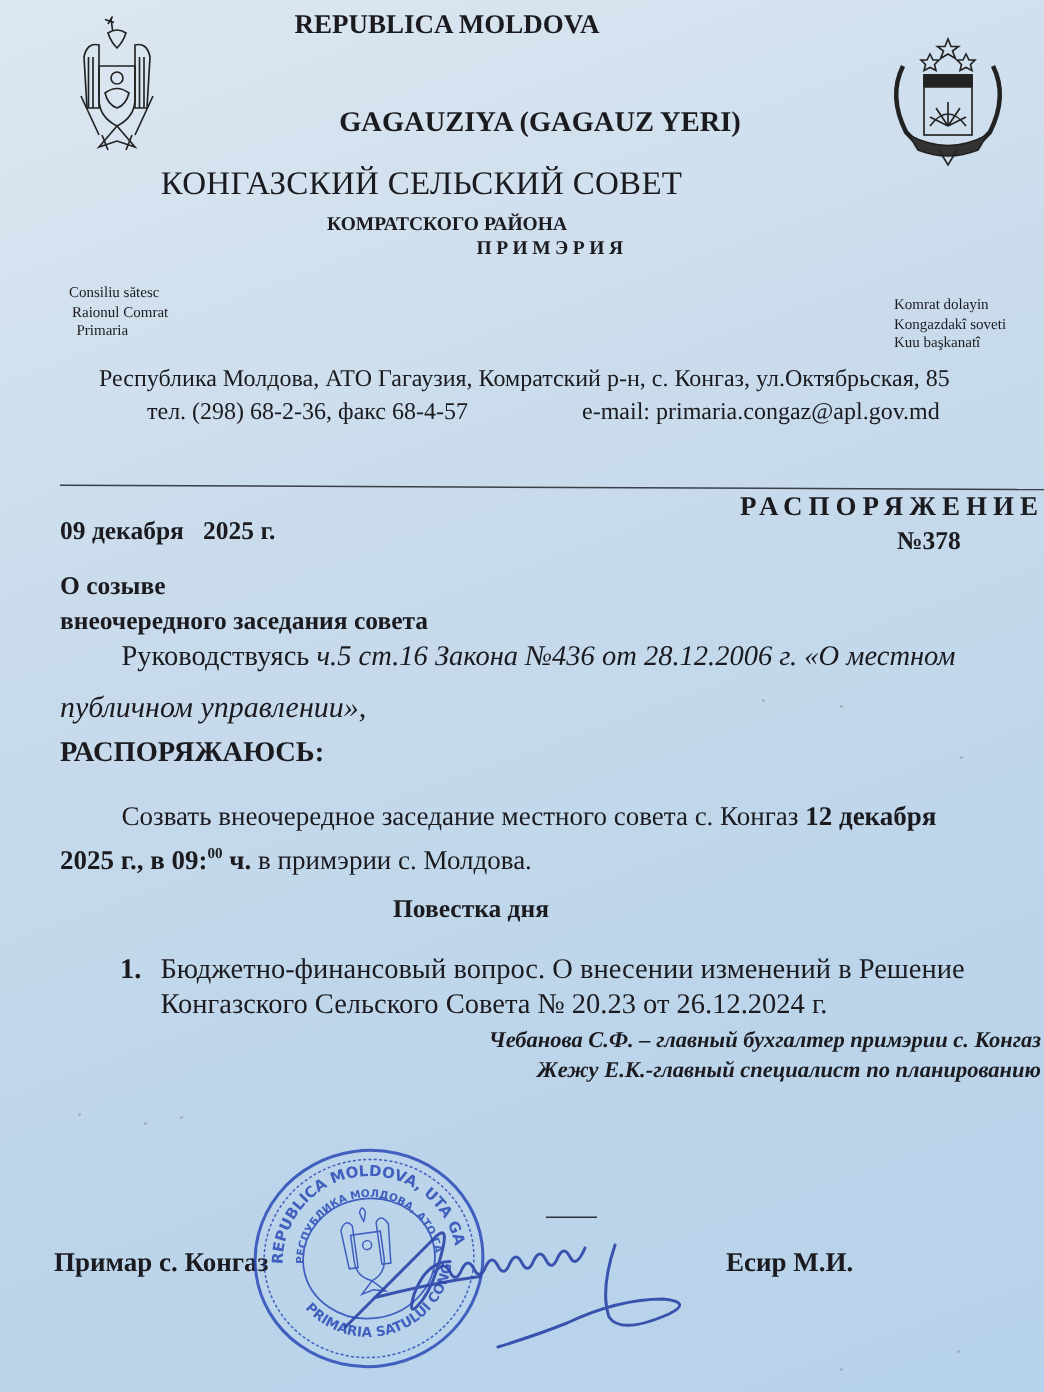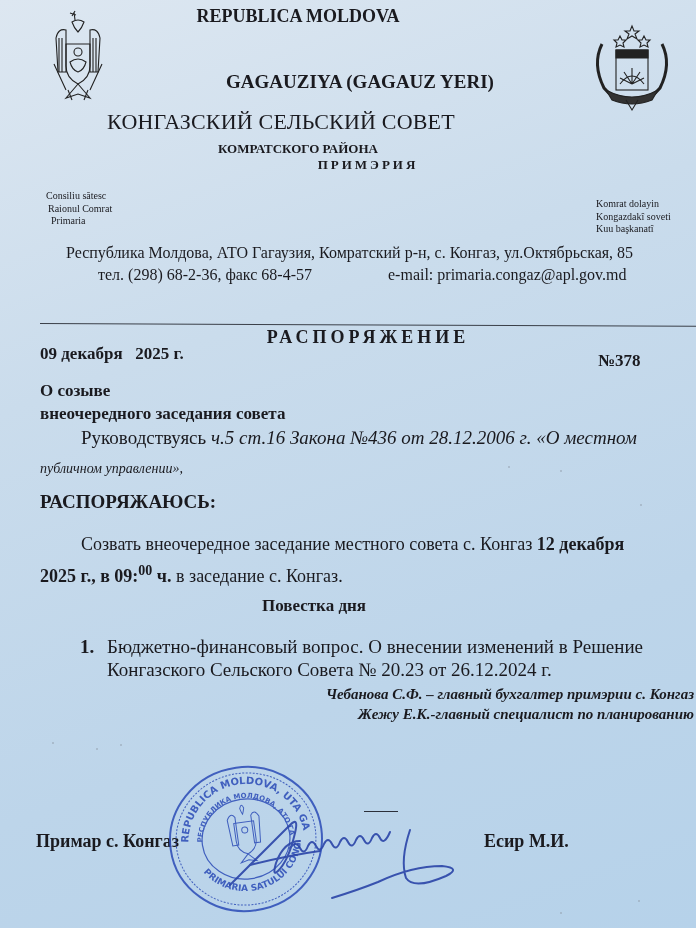--- a/index.html
+++ b/index.html
@@ -27,34 +27,34 @@
   #left-block div:nth-child(2) { padding-left: 2px; }
   #left-block div:nth-child(3) { padding-left: 5px; }
   #right-block { left: 596px; top: 198px; }
 
   #addr-line { left: 66px; top: 244px; font-size: 16px; white-space: nowrap; text-align: right; }
   #phone-line { left: 98px; top: 266px; font-size: 16px; white-space: nowrap; }
   #email-line { left: 388px; top: 266px; font-size: 16px; white-space: nowrap; }
 
   #rule { left: 40px; top: 323px; width: 660px; height: 0; border-top: 1.5px solid #3a3f48; transform: rotate(0.25deg); transform-origin: left; }
 
-  #doc-type { left: 0; width: 696px; top: 327px; font-size: 18px; font-weight: bold; text-align: center; letter-spacing: 4px; padding-left: 40px; box-sizing: border-box; }
+  #doc-type { left: 0; width: 696px; top: 327px; font-size: 18px; font-weight: bold; text-align: right; letter-spacing: 4px; padding-left: 40px; box-sizing: border-box; }
   #doc-date { left: 40px; top: 344px; font-size: 17px; font-weight: bold; white-space: pre; }
   #doc-number { left: 598px; top: 351px; font-size: 17px; font-weight: bold; }
 
   #subject-1 { left: 40px; top: 381px; font-size: 17px; font-weight: bold; }
   #subject-2 { left: 40px; top: 404px; font-size: 17px; font-weight: bold; }
 
   #basis-1 { left: 81px; top: 427px; font-size: 19px; white-space: nowrap; }
-  #basis-2 { left: 40px; top: 461px; font-size: 14px; font-style: italic; white-space: nowrap; }
+  #basis-2 { left: 40px; top: 461px; font-size: 20px; font-style: italic; white-space: nowrap; }
   #decree { left: 40px; top: 491px; font-size: 19px; font-weight: bold; }
 
   #convene-1 { left: 81px; top: 534px; font-size: 18px; white-space: nowrap; }
   #convene-2 { left: 40px; top: 563px; font-size: 18px; white-space: nowrap; }
-  sup { font-size: 14px; vertical-align: 7px; text-align: center; }
+  sup { font-size: 10px; vertical-align: 7px; text-align: center; }
 
   #agenda-title { left: 0; width: 608px; top: 596px; font-size: 17px; font-weight: bold; text-align: center; padding-left: 20px; box-sizing: border-box; }
 
   #agenda-num { left: 80px; top: 636px; font-size: 19px; font-weight: bold; }
   #agenda-text-1 { left: 107px; top: 636px; font-size: 19px; white-space: nowrap; }
   #agenda-text-2 { left: 107px; top: 659px; font-size: 19px; white-space: nowrap; }
 
   #resp-1 { right: 2px; top: 686px; font-size: 15px; font-weight: bold; font-style: italic; white-space: nowrap; }
   #resp-2 { right: 2px; top: 706px; font-size: 15px; font-weight: bold; font-style: italic; white-space: nowrap; }
 
@@ -132,21 +132,21 @@
 
 <div id="subject-1" class="abs">О созыве</div>
 <div id="subject-2" class="abs">внеочередного заседания совета</div>
 
 <div id="basis-1" class="abs"><span>Руководствуясь </span><span class="italic">ч.5 ст.16 Закона №436 от 28.12.2006 г. «О местном</span></div>
 <div id="basis-2" class="abs">публичном управлении»,</div>
 
 <div id="decree" class="abs">РАСПОРЯЖАЮСЬ:</div>
 
 <div id="convene-1" class="abs"><span>Созвать внеочередное заседание местного совета с. Конгаз </span><span class="bold">12 декабря</span></div>
-<div id="convene-2" class="abs"><span class="bold">2025 г., в 09:</span><sup class="bold">00</sup><span class="bold"> ч.</span><span> в заседание с. Конгаз.</span></div>
+<div id="convene-2" class="abs"><span class="bold">2025 г., в 09:</span><sup class="bold">00</sup><span class="bold"> ч.</span><span> в примэрии с. Молдова.</span></div>
 
 <div id="agenda-title" class="abs">Повестка дня</div>
 
 <div id="agenda-num" class="abs">1.</div>
 <div id="agenda-text-1" class="abs">Бюджетно-финансовый вопрос. О внесении изменений в Решение</div>
 <div id="agenda-text-2" class="abs">Конгазского Сельского Совета № 20.23 от 26.12.2024 г.</div>
 
 <div id="resp-1" class="abs">Чебанова С.Ф. – главный бухгалтер примэрии с. Конгаз</div>
 <div id="resp-2" class="abs">Жежу Е.К.-главный специалист по планированию</div>
 

